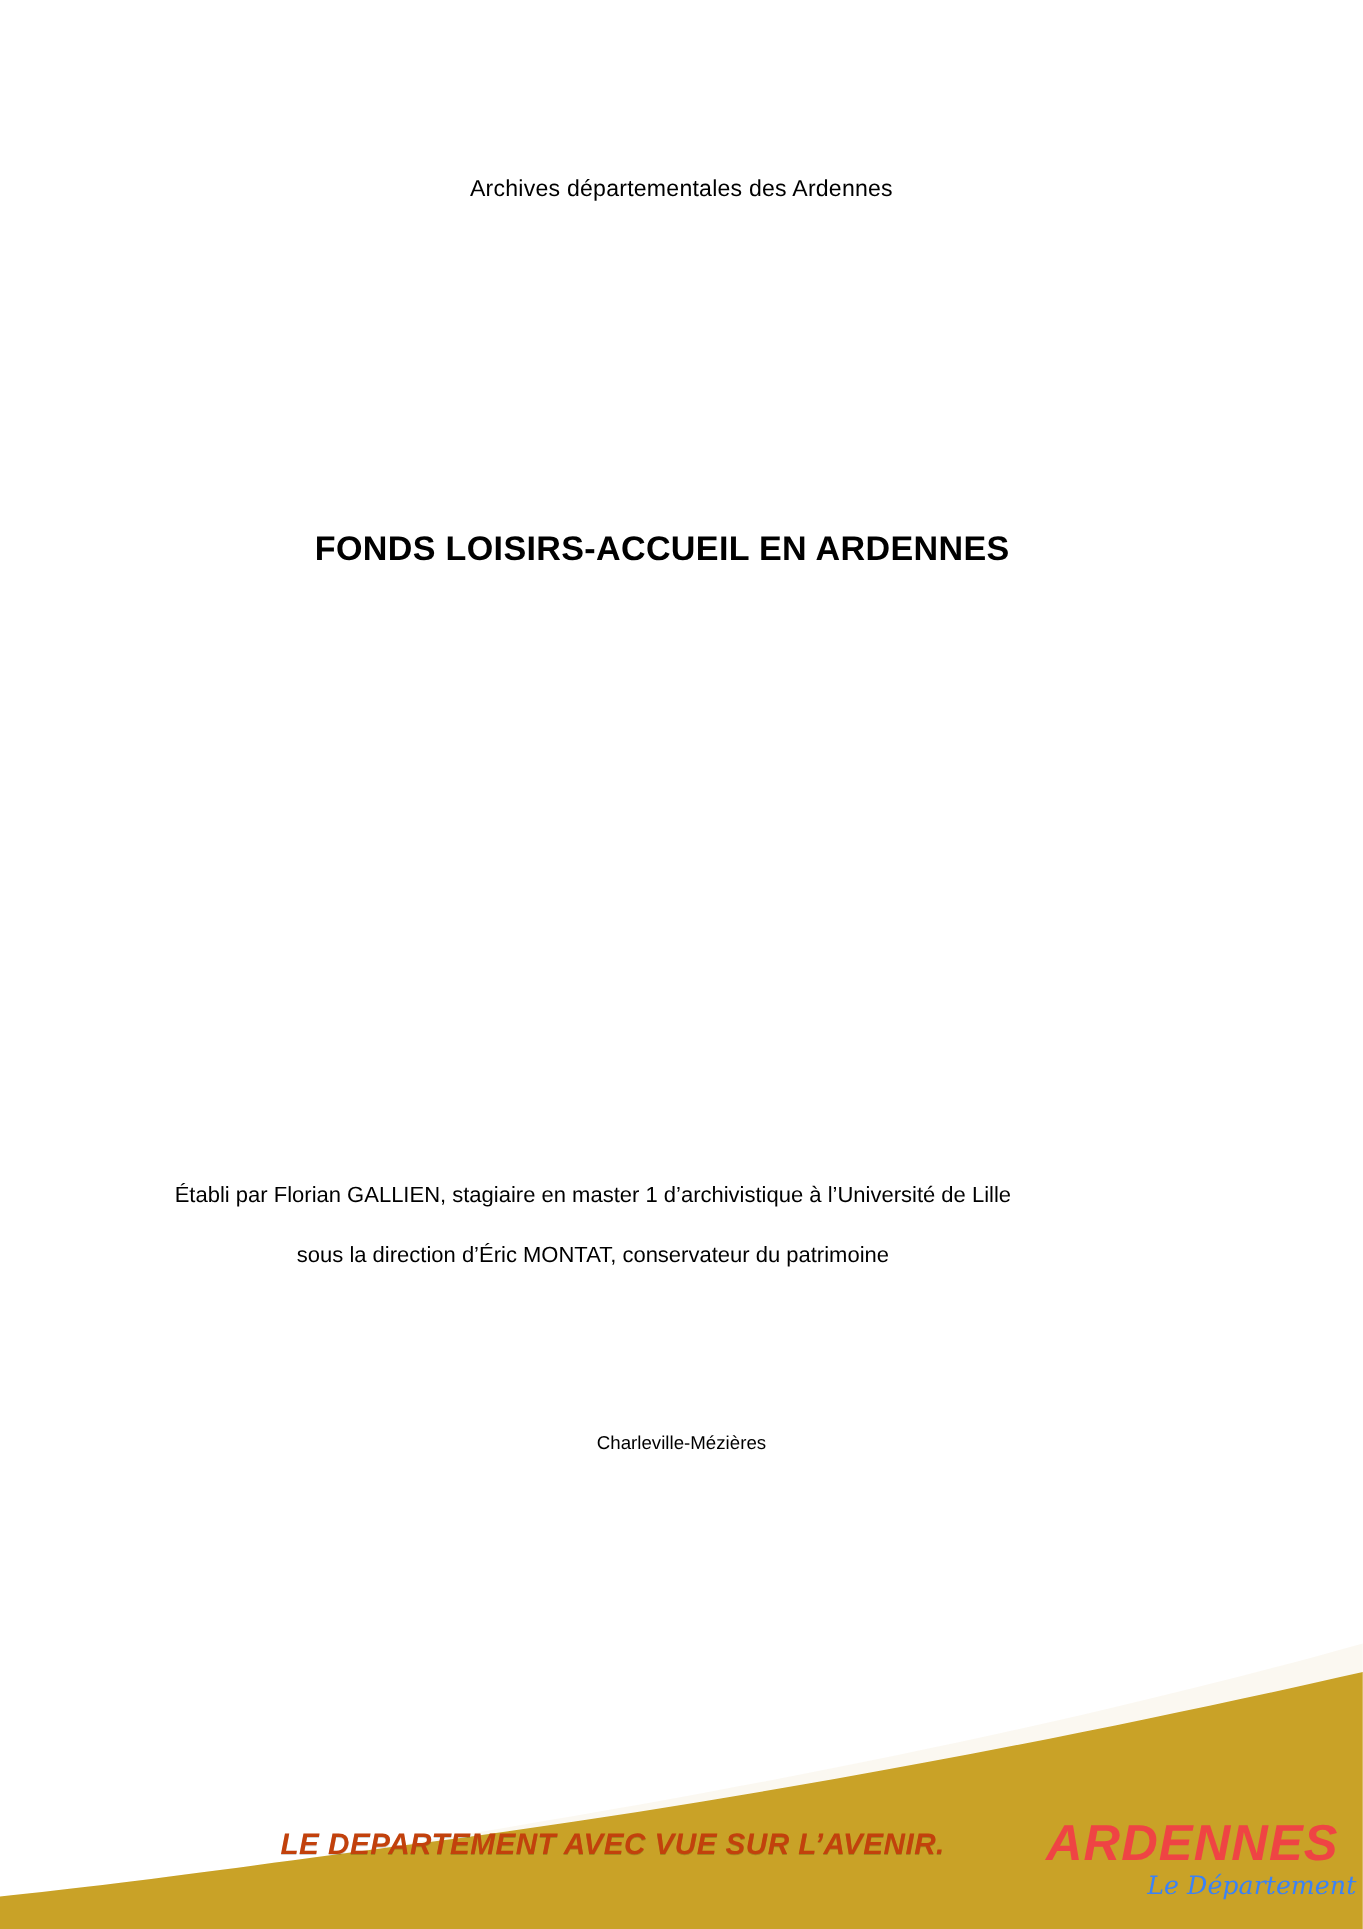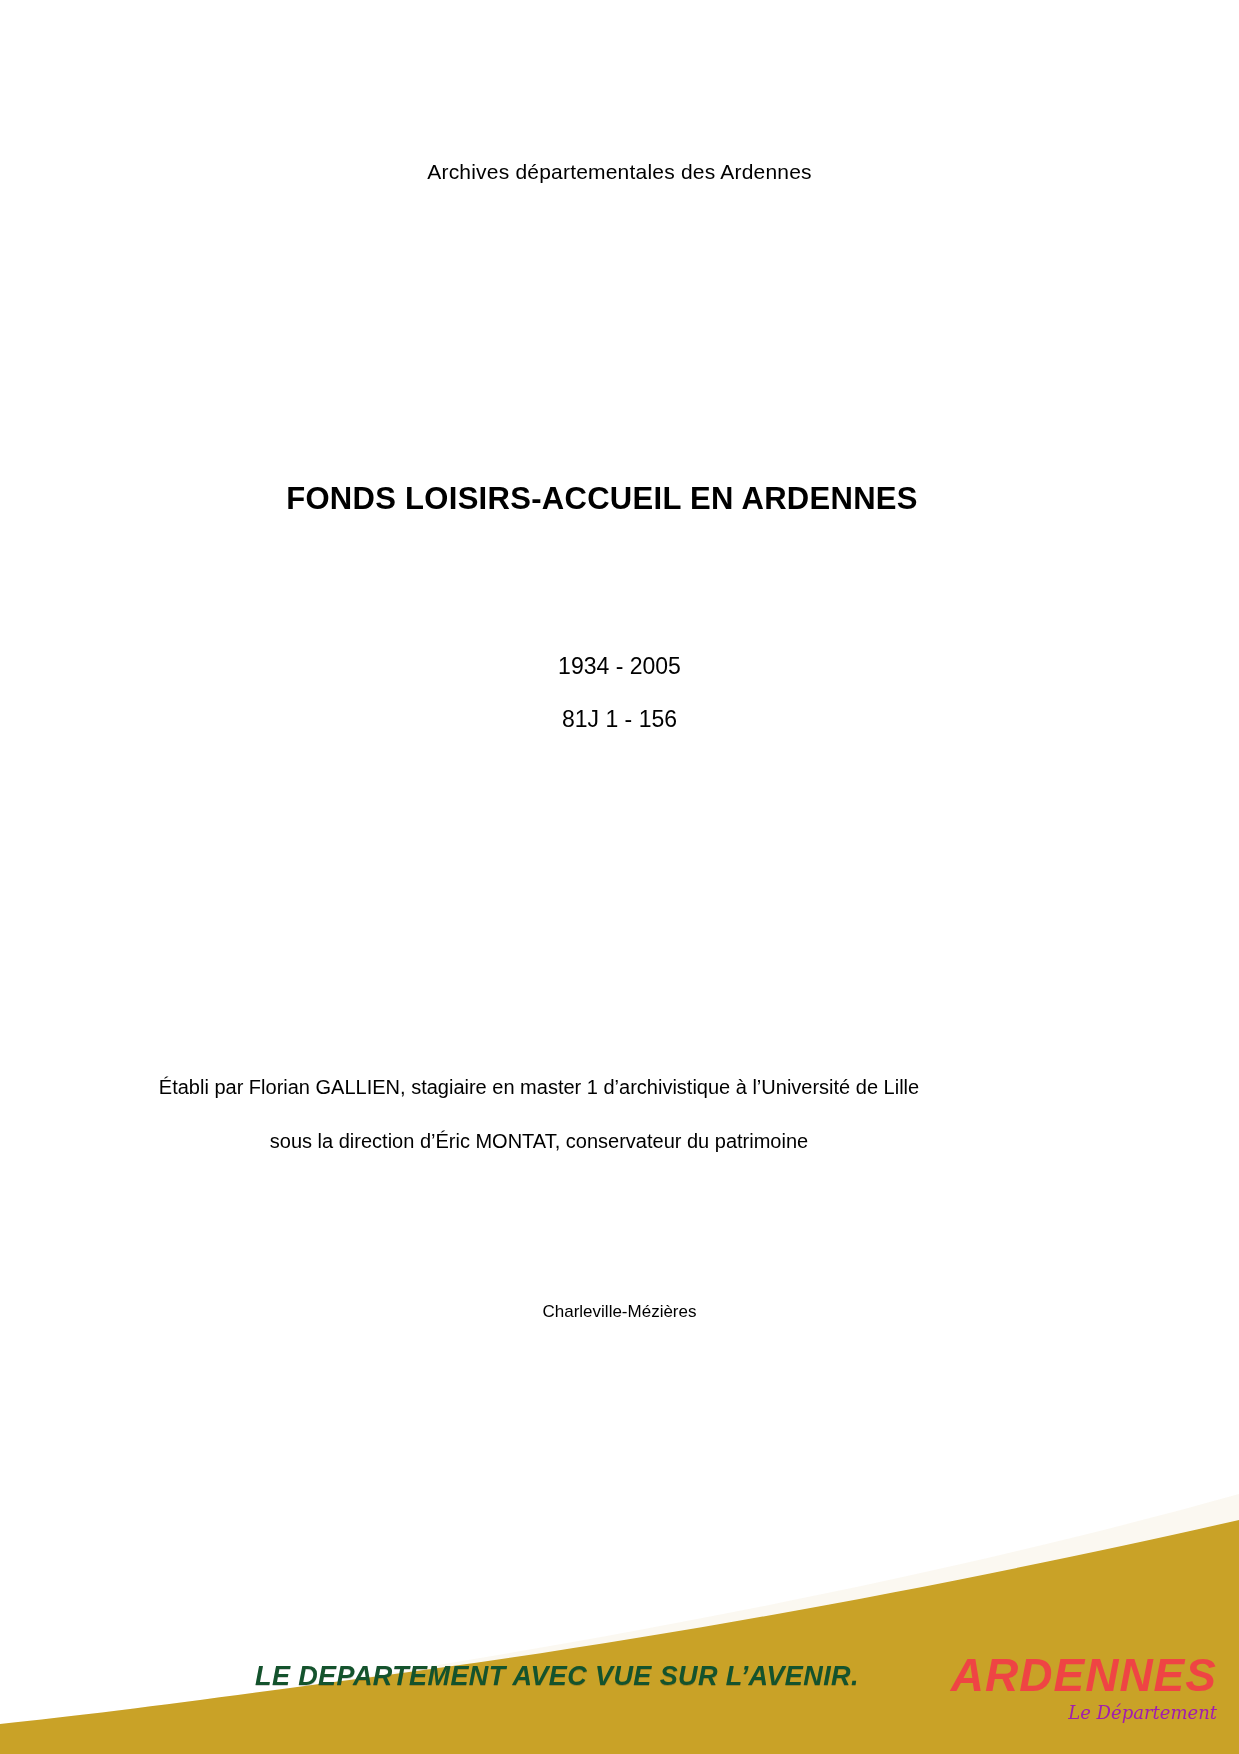--- a/index.html
+++ b/index.html
@@ -97,21 +97,21 @@
     display: block;
   }
 
   .footer-slogan {
     position: absolute;
     left: 255px;
     bottom: 62px;
     font-size: 27px;
     font-style: italic;
     font-weight: bold;
-    color: #14532d;
+    color: #c2410c;
     letter-spacing: 0.4px;
     text-shadow: 0 1px 0 rgba(0,0,0,0.18);
     white-space: nowrap;
   }
 
   .cd08-logo {
     position: absolute;
     left: 38px;
     bottom: 52px;
     width: 120px;
@@ -155,50 +155,46 @@
     text-align: right;
     font-size: 46px;
     font-weight: bold;
     font-style: italic;
     color: #ef4444;
     letter-spacing: 1px;
     line-height: 46px;
   }
   .ardennes-sub {
     position: absolute;
-    left: 0;
+    left: 16px;
     top: 98px;
     width: 300px;
     text-align: right;
-    font-size: 18px;
-    font-style: italic;
-    color: #a21caf;
+    font-size: 23px;
+    font-style: italic;
+    color: #3b82f6;
     font-family: "DejaVu Serif", serif;
   }
   .ardennes-boar {
     position: absolute;
     left: 88px;
     top: -4px;
     width: 130px;
     height: 62px;
   }
 </style>
 </head>
 <body>
 
 <div class="page">
 
   <div class="institution">Archives départementales des Ardennes</div>
 
   <h1 class="main-title">FONDS LOISIRS-ACCUEIL EN ARDENNES</h1>
 
-  <div class="ref-block">
-    <div>1934 - 2005</div>
-    <div>81J 1 - 156</div>
-  </div>
 
   <div class="credits">
     <div>Établi par Florian GALLIEN, stagiaire en master 1 d’archivistique à l’Université de Lille</div>
     <div>sous la direction d’Éric MONTAT, conservateur du patrimoine</div>
   </div>
 
   <div class="place-block">
     <div>Charleville-Mézières</div>
   </div>
 

